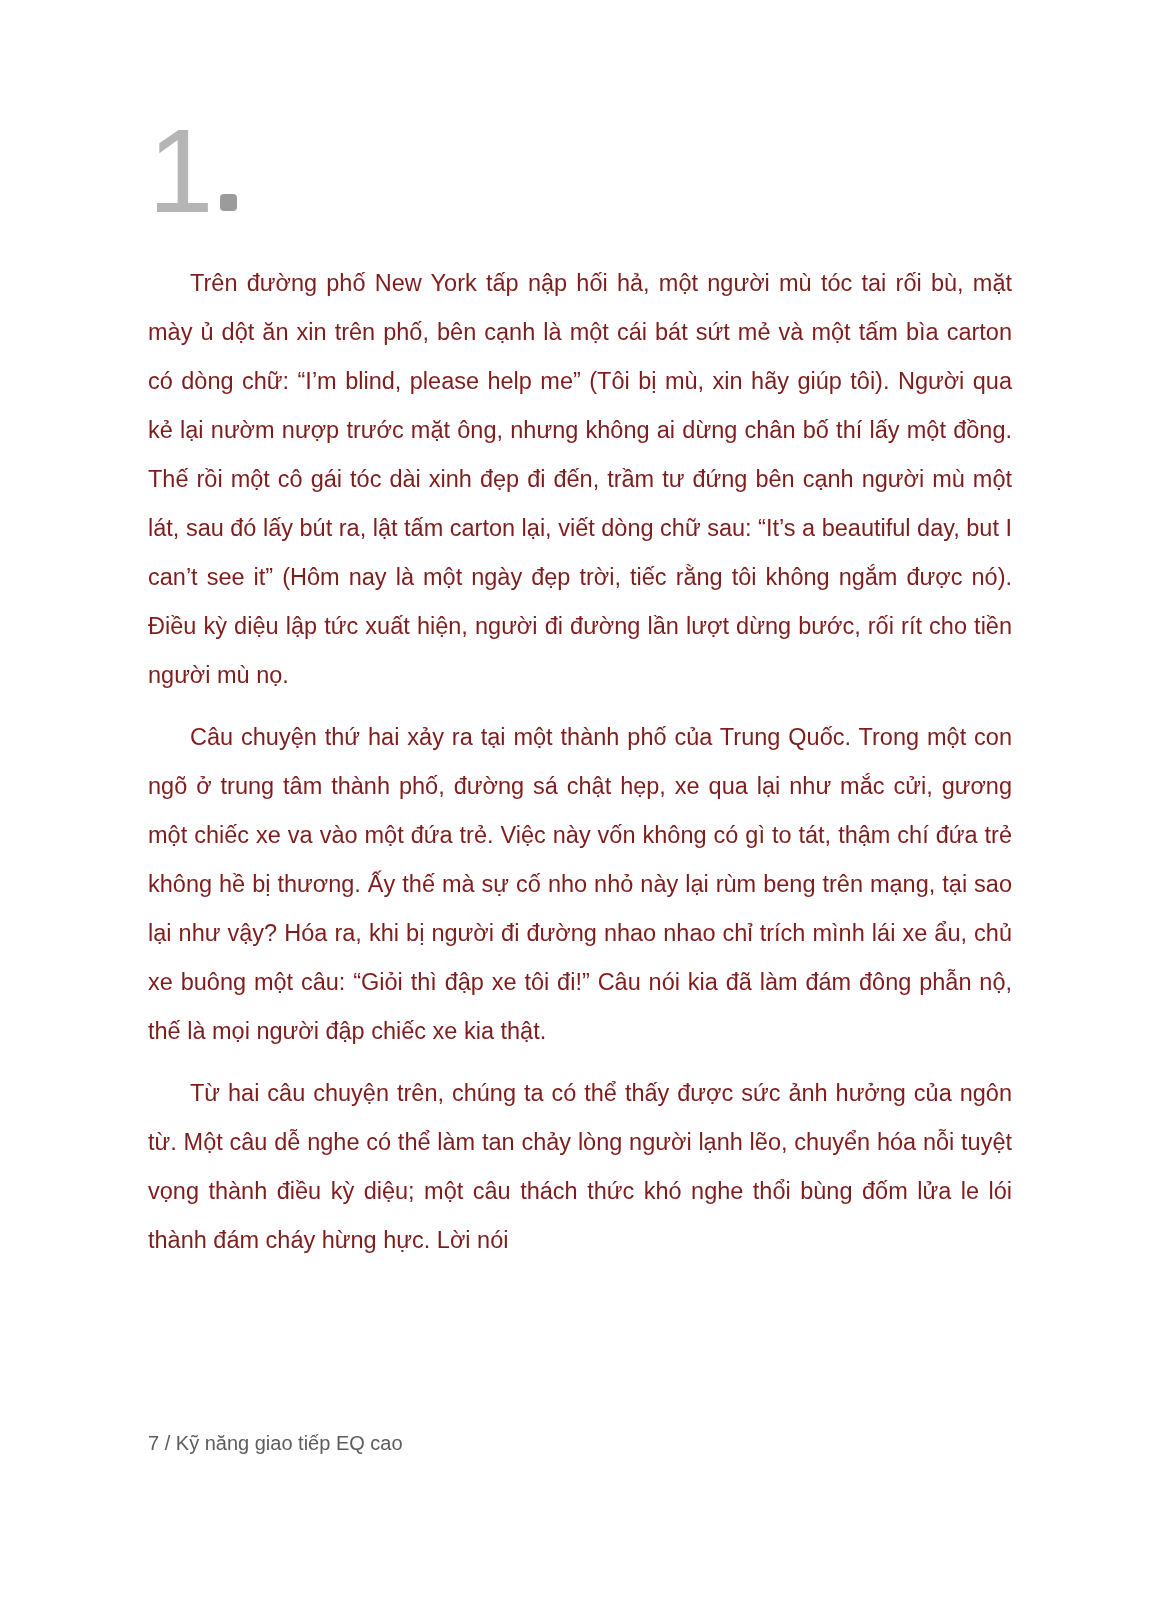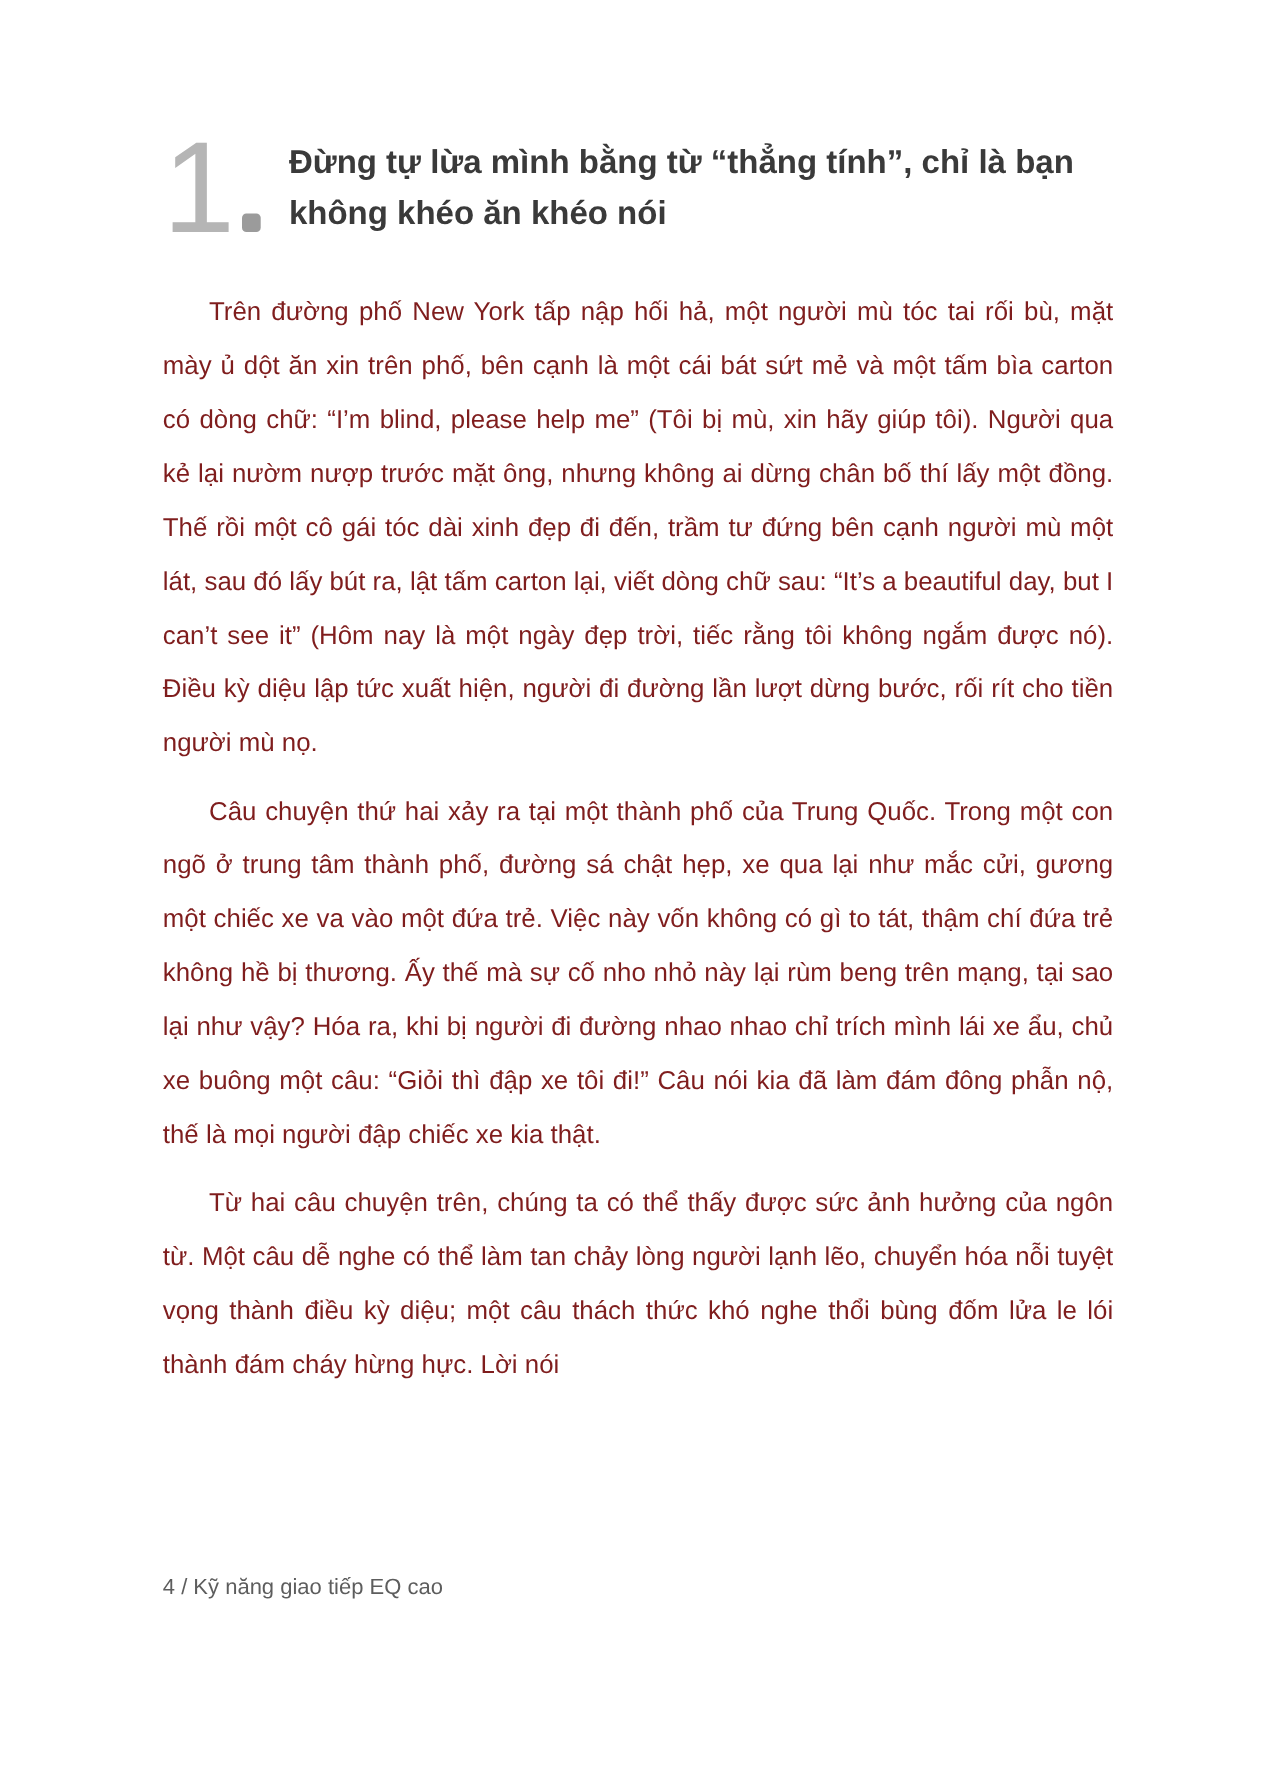--- a/index.html
+++ b/index.html
@@ -78,24 +78,23 @@
 </head>
 <body>
 
 <div class="page">
 
   <div class="chapter-header">
     <div class="chapter-number">
       <span class="chapter-digit">1</span>
       <span class="chapter-dot"></span>
     </div>
-    <h1 class="chapter-title">Đừng tự lừa mình bằng từ “thẳng tính”, chỉ là bạn không khéo ăn khéo nói</h1>
   </div>
 
   <div class="body-text">
     <p>Trên đường phố New York tấp nập hối hả, một người mù tóc tai rối bù, mặt mày ủ dột ăn xin trên phố, bên cạnh là một cái bát sứt mẻ và một tấm bìa carton có dòng chữ: “I’m blind, please help me” (Tôi bị mù, xin hãy giúp tôi). Người qua kẻ lại nườm nượp trước mặt ông, nhưng không ai dừng chân bố thí lấy một đồng. Thế rồi một cô gái tóc dài xinh đẹp đi đến, trầm tư đứng bên cạnh người mù một lát, sau đó lấy bút ra, lật tấm carton lại, viết dòng chữ sau: “It’s a beautiful day, but I can’t see it” (Hôm nay là một ngày đẹp trời, tiếc rằng tôi không ngắm được nó). Điều kỳ diệu lập tức xuất hiện, người đi đường lần lượt dừng bước, rối rít cho tiền người mù nọ.</p>
     <p>Câu chuyện thứ hai xảy ra tại một thành phố của Trung Quốc. Trong một con ngõ ở trung tâm thành phố, đường sá chật hẹp, xe qua lại như mắc cửi, gương một chiếc xe va vào một đứa trẻ. Việc này vốn không có gì to tát, thậm chí đứa trẻ không hề bị thương. Ấy thế mà sự cố nho nhỏ này lại rùm beng trên mạng, tại sao lại như vậy? Hóa ra, khi bị người đi đường nhao nhao chỉ trích mình lái xe ẩu, chủ xe buông một câu: “Giỏi thì đập xe tôi đi!” Câu nói kia đã làm đám đông phẫn nộ, thế là mọi người đập chiếc xe kia thật.</p>
     <p>Từ hai câu chuyện trên, chúng ta có thể thấy được sức ảnh hưởng của ngôn từ. Một câu dễ nghe có thể làm tan chảy lòng người lạnh lẽo, chuyển hóa nỗi tuyệt vọng thành điều kỳ diệu; một câu thách thức khó nghe thổi bùng đốm lửa le lói thành đám cháy hừng hực. Lời nói</p>
   </div>
 
-  <div class="page-footer">4 / Kỹ năng giao tiếp EQ cao</div>
+  <div class="page-footer">7 / Kỹ năng giao tiếp EQ cao</div>
 
 </div>
 
 </body></html>

